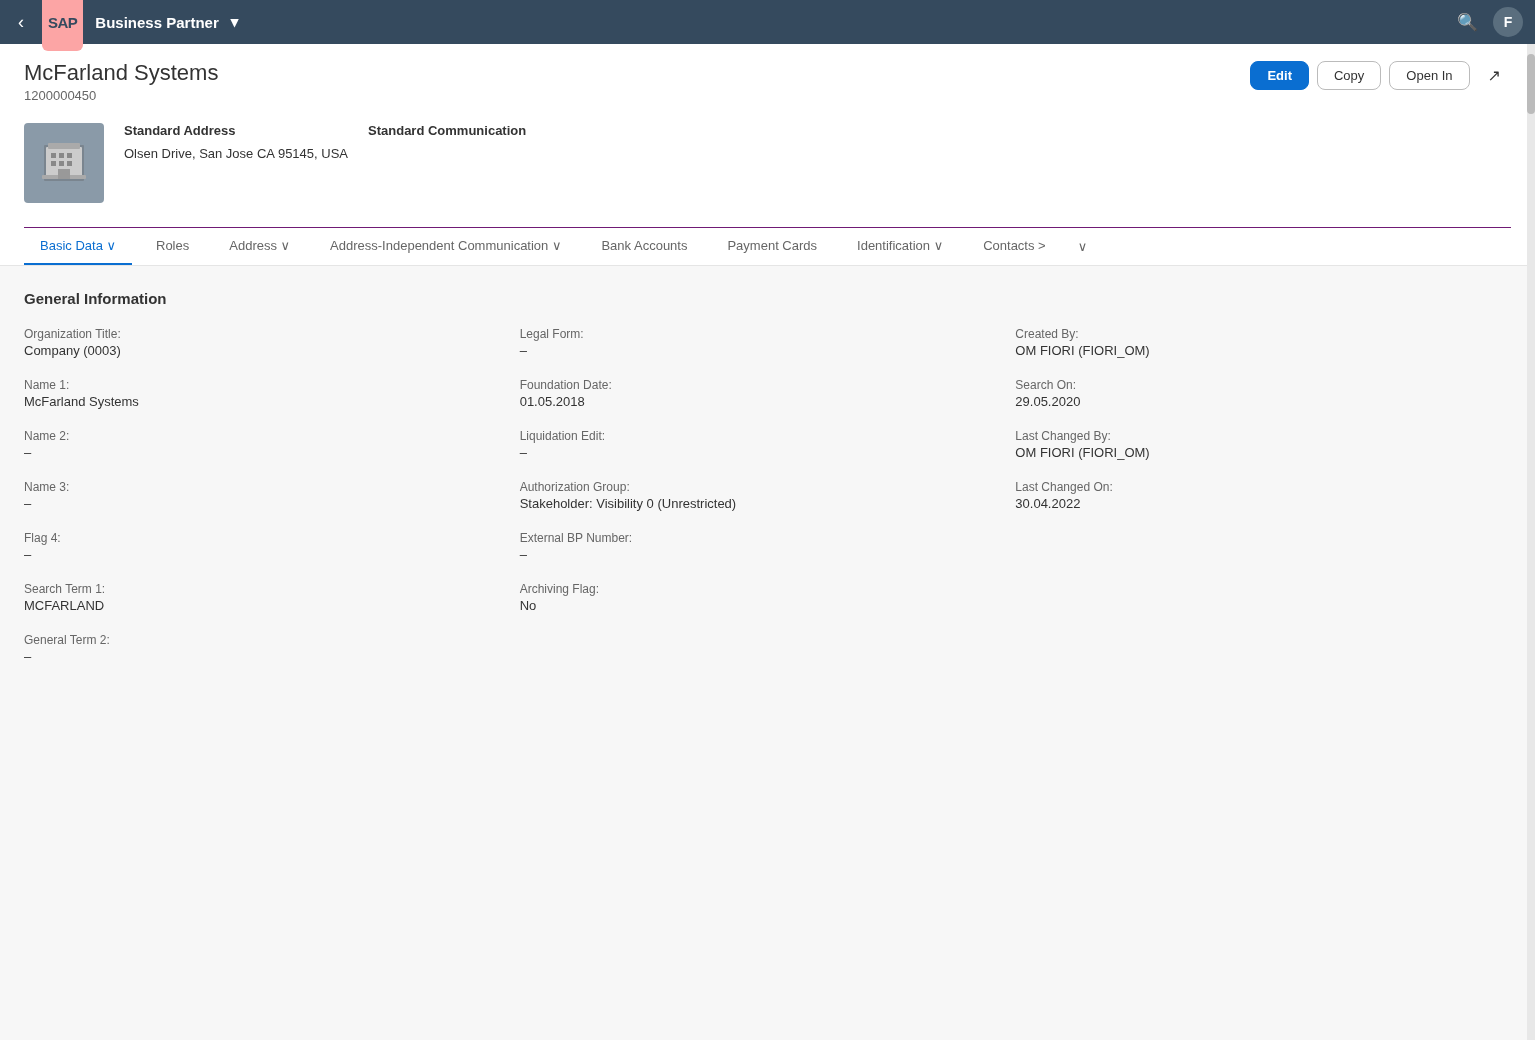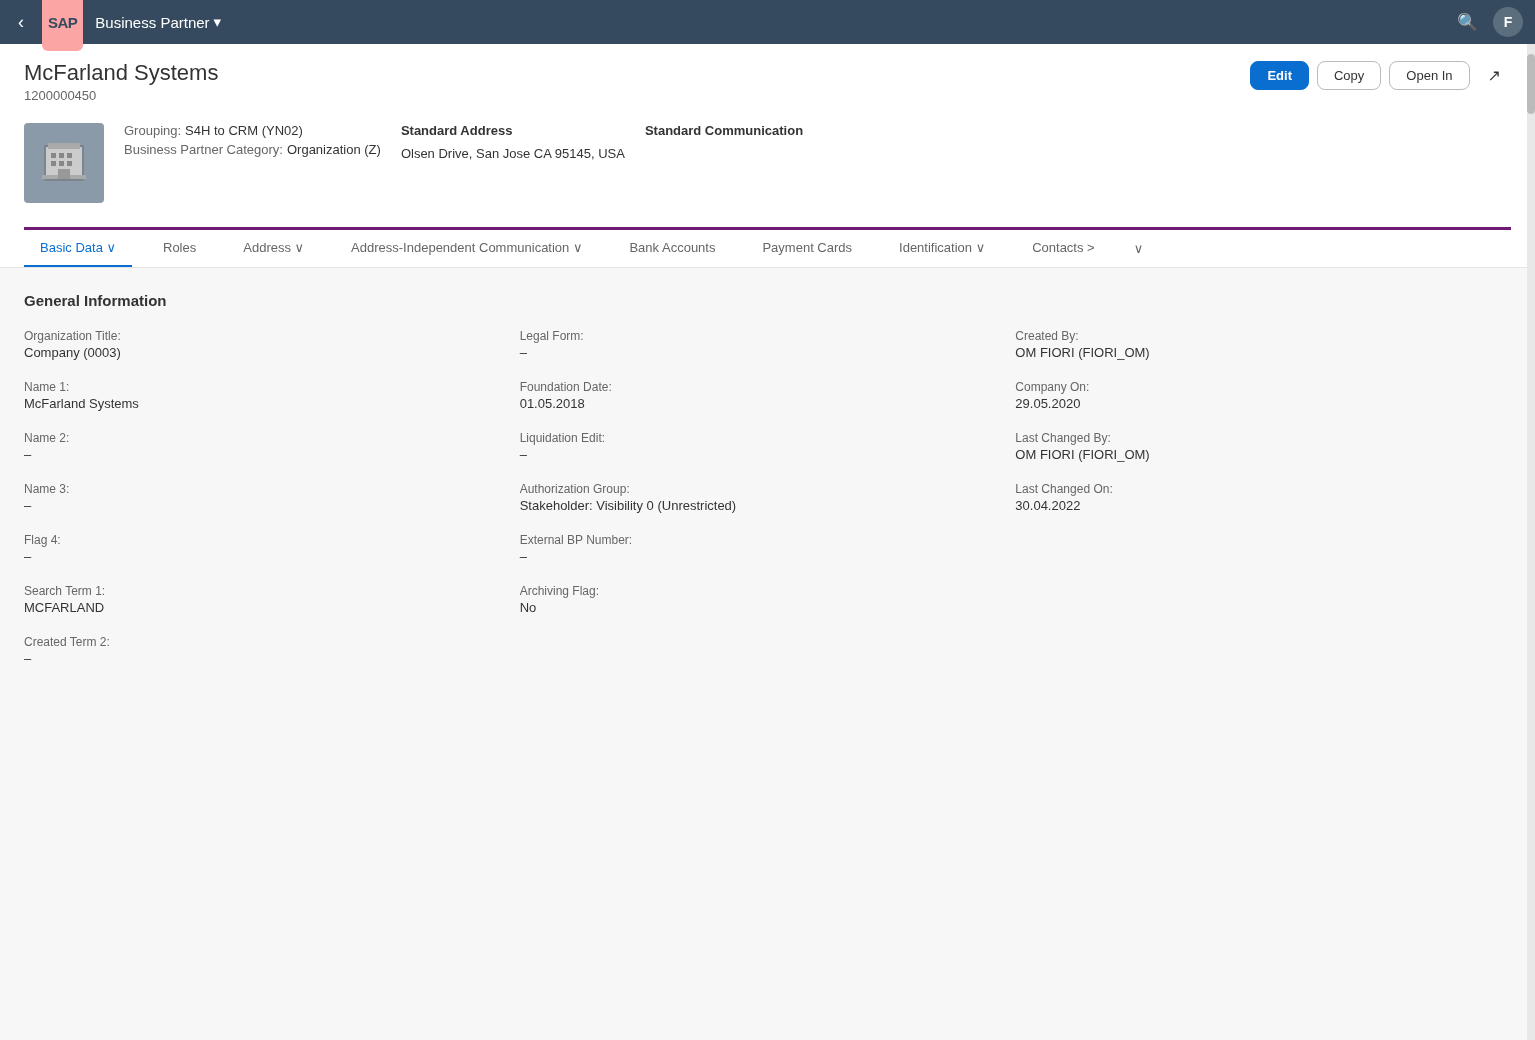--- a/index.html
+++ b/index.html
@@ -30,21 +30,22 @@
       padding: 20px 6px;
       border-radius: 6px;
       letter-spacing: -0.5px;
     }
     .app-title {
       color: #fff;
       font-size: 15px;
       cursor: pointer;
       display: flex;
       align-items: center;
-      gap: 4px;
+      gap: 12px;
+      font-weight: bold;
     }
     .topbar-right { display: flex; align-items: center; gap: 14px; }
     .topbar-icon {
       color: #fff;
       font-size: 17px;
       cursor: pointer;
     }
     .topbar-avatar {
       background: #5a6e7e;
       color: #fff;
@@ -132,23 +133,23 @@
       font-weight: 600;
       color: #333;
       margin-bottom: 8px;
     }
     .bp-address-value { font-size: 13px; color: #333; margin-top: 4px; text-align: center; }
 
     
     .tabs {
       display: flex;
       align-items: center;
-      gap: 15px;
+      gap: 8px;
       margin-top: 8px;
-      border-top: 3px solid #701a75;
+      border-top: 1px solid #701a75;
     }
     .tab {
       padding: 10px 16px;
       font-size: 13px;
       color: #666;
       cursor: pointer;
       border-bottom: 2px solid transparent;
       white-space: nowrap;
     }
     .tab.active {
@@ -255,30 +256,20 @@
         <rect x="13" y="16" width="5" height="5" fill="#888"></rect>
         <rect x="21" y="16" width="5" height="5" fill="#888"></rect>
         <rect x="29" y="16" width="5" height="5" fill="#888"></rect>
         <rect x="13" y="24" width="5" height="5" fill="#888"></rect>
         <rect x="21" y="24" width="5" height="5" fill="#888"></rect>
         <rect x="29" y="24" width="5" height="5" fill="#888"></rect>
         <rect x="20" y="32" width="12" height="10" fill="#999"></rect>
       </svg>
     </div>
 
-    <div class="bp-detail-col">
-      <div class="bp-detail-group">
-        <span class="bp-detail-label">Grouping:</span>
-        <span class="bp-detail-value">S4H to CRM (YN02)</span>
-      </div>
-      <div class="bp-detail-group">
-        <span class="bp-detail-label">Business Partner Category:</span>
-        <span class="bp-detail-value">Organization (Z)</span>
-      </div>
-    </div>
 
     <div class="bp-detail-col">
       <div class="bp-section-title">Standard Address</div>
       <div class="bp-address-value">Olsen Drive, San Jose CA 95145, USA</div>
     </div>
 
     <div class="bp-detail-col">
       <div class="bp-section-title">Standard Communication</div>
     </div>
   </div>
@@ -320,21 +311,21 @@
         </div>
         <div class="field-item">
           <div class="field-label">Flag 4:</div>
           <div class="field-value">–</div>
         </div>
         <div class="field-item">
           <div class="field-label">Search Term 1:</div>
           <div class="field-value">MCFARLAND</div>
         </div>
         <div class="field-item">
-          <div class="field-label">Created Term 2:</div>
+          <div class="field-label">General Term 2:</div>
           <div class="field-value">–</div>
         </div>
       </div>
 
     <div class="field-col" id="field-col-2">
         <div class="field-item">
           <div class="field-label">Legal Form:</div>
           <div class="field-value">–</div>
         </div>
         <div class="field-item">
@@ -358,21 +349,21 @@
           <div class="field-value">No</div>
         </div>
       </div>
 
     <div class="field-col" id="field-col-3">
         <div class="field-item">
           <div class="field-label">Created By:</div>
           <div class="field-value">OM FIORI (FIORI_OM)</div>
         </div>
         <div class="field-item">
-          <div class="field-label">Company On:</div>
+          <div class="field-label">Search On:</div>
           <div class="field-value">29.05.2020</div>
         </div>
         <div class="field-item">
           <div class="field-label">Last Changed By:</div>
           <div class="field-value">OM FIORI (FIORI_OM)</div>
         </div>
         <div class="field-item">
           <div class="field-label">Last Changed On:</div>
           <div class="field-value">30.04.2022</div>
         </div>

